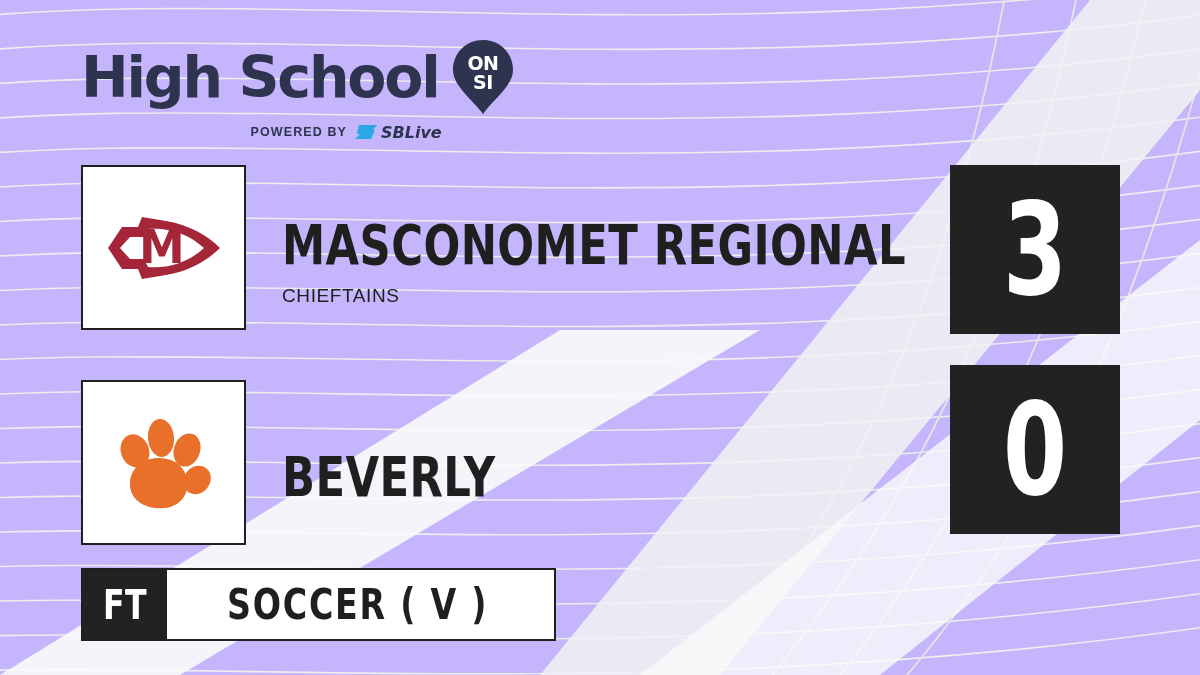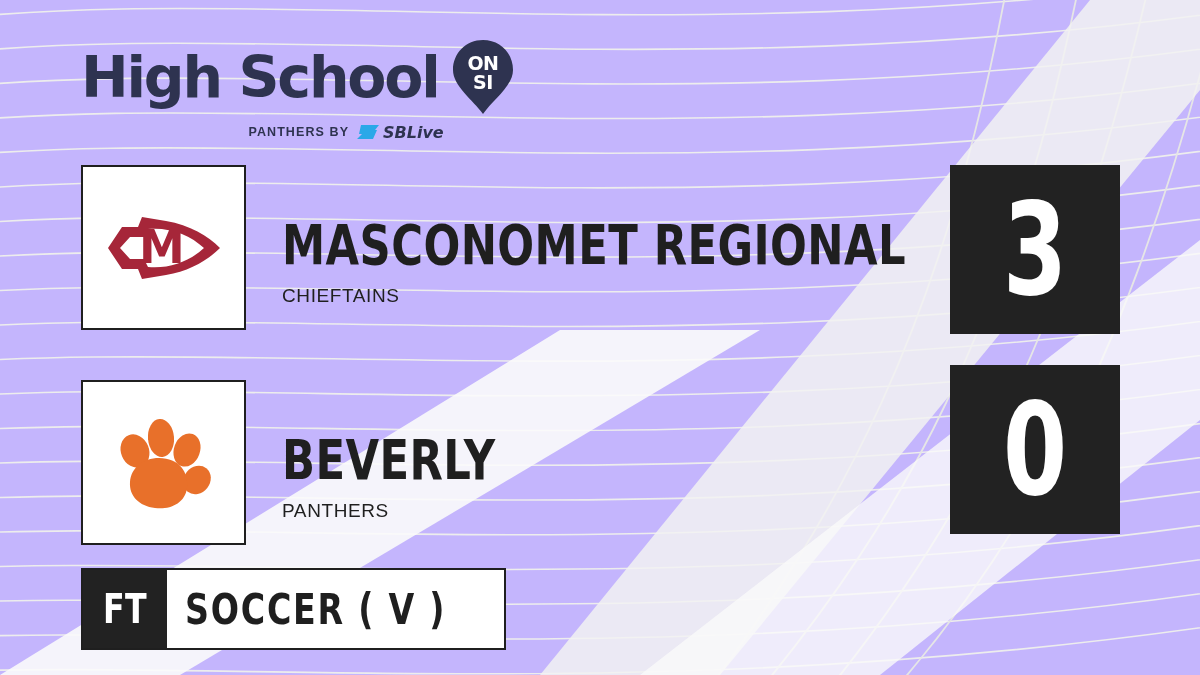--- a/index.html
+++ b/index.html
@@ -135,46 +135,47 @@
     color: #ffffff;
     transform: scaleX(0.80);
     letter-spacing: 0;
   }
 
   
   .status-bar {
     position: absolute;
     left: 81px;
     top: 568px;
-    height: 82px;
+    height: 73px;
     z-index: 5;
     display: flex;
     align-items: stretch;
     border: 2px solid #1f1f1f;
     box-sizing: border-box;
     background: #ffffff;
+    gap: 42px;
   }
   .status-code {
     background: #222222;
     color: #ffffff;
     width: 84px;
     display: flex;
     align-items: center;
     justify-content: center;
     font-family: "DejaVu Sans Condensed", "Liberation Sans Narrow", "Liberation Sans", sans-serif;
     font-weight: bold;
     font-size: 40px;
     letter-spacing: 0.5px;
     transform-origin: center;
   }
   .status-code span { display: block; transform: scaleX(0.88); }
   .status-label {
     display: flex;
     align-items: center;
-    padding: 0 22px 0 18px;
+    padding: 0 30px 0 18px;
     font-family: "DejaVu Sans Condensed", "Liberation Sans Narrow", "Liberation Sans", sans-serif;
     font-weight: bold;
     font-size: 42px;
     letter-spacing: 2px;
     color: #1f1f1f;
     white-space: nowrap;
   }
   .status-label span { display: block; transform: scaleX(0.88); transform-origin: left center; }
 </style>
 </head>
@@ -222,21 +223,21 @@
   <div class="brand">
     <div class="brand-row">
       <div class="brand-word">High School</div>
       <svg class="brand-pin" width="68" height="78" viewBox="0 0 68 78">
         <path d="M34 2 C 51 2, 64 15, 64 32 C 64 48, 44 62, 34 76 C 24 62, 4 48, 4 32 C 4 15, 17 2, 34 2 Z" fill="#2e3350"></path>
         <text x="34" y="32" text-anchor="middle" font-family="DejaVu Sans, sans-serif" font-size="19" font-weight="bold" fill="#ffffff" letter-spacing="-0.5">ON</text>
         <text x="34" y="51" text-anchor="middle" font-family="DejaVu Sans, sans-serif" font-size="19" font-weight="bold" fill="#ffffff" letter-spacing="-0.5">SI</text>
       </svg>
     </div>
     <div class="brand-sub">
-      <span class="powered-by">PANTHERS BY</span>
+      <span class="powered-by">POWERED BY</span>
       <svg width="110" height="22" viewBox="0 0 110 22">
         <path d="M4 4 L22 4 L18 9 L8 9 L20 9 L16 18 L0 18 L5 13 L14 13 L2 13 Z" fill="#2aa8e8"></path>
         <text x="26" y="17" font-family="DejaVu Sans, sans-serif" font-size="16" font-weight="bold" font-style="italic" fill="#2e3350">SBLive</text>
       </svg>
     </div>
   </div>
 
   <div class="team-row row-0">
     <div class="logo-box">
       <svg width="120" height="90" viewBox="0 0 120 90">
@@ -267,21 +268,20 @@
           <ellipse cx="52" cy="30" rx="13" ry="19" transform="rotate(-5 52 30)"></ellipse>
           <ellipse cx="78" cy="42" rx="13" ry="17" transform="rotate(20 78 42)"></ellipse>
           <ellipse cx="88" cy="72" rx="13" ry="15" transform="rotate(38 88 72)"></ellipse>
           <path d="M50 50 C 70 50, 80 64, 78 80 C 76 96, 60 102, 46 100
                    C 30 98, 20 88, 21 74 C 22 60, 34 50, 50 50 Z"></path>
         </g>
       </svg>
     </div>
     <div class="team-text">
       <div class="team-name">BEVERLY</div>
-      <div class="team-mascot">PANTHERS</div>
     </div>
   </div>
 
   <div class="score-box row-1">
     <div class="score-value">0</div>
   </div>
 
   <div class="status-bar">
     <div class="status-code">
       <span>FT</span>

